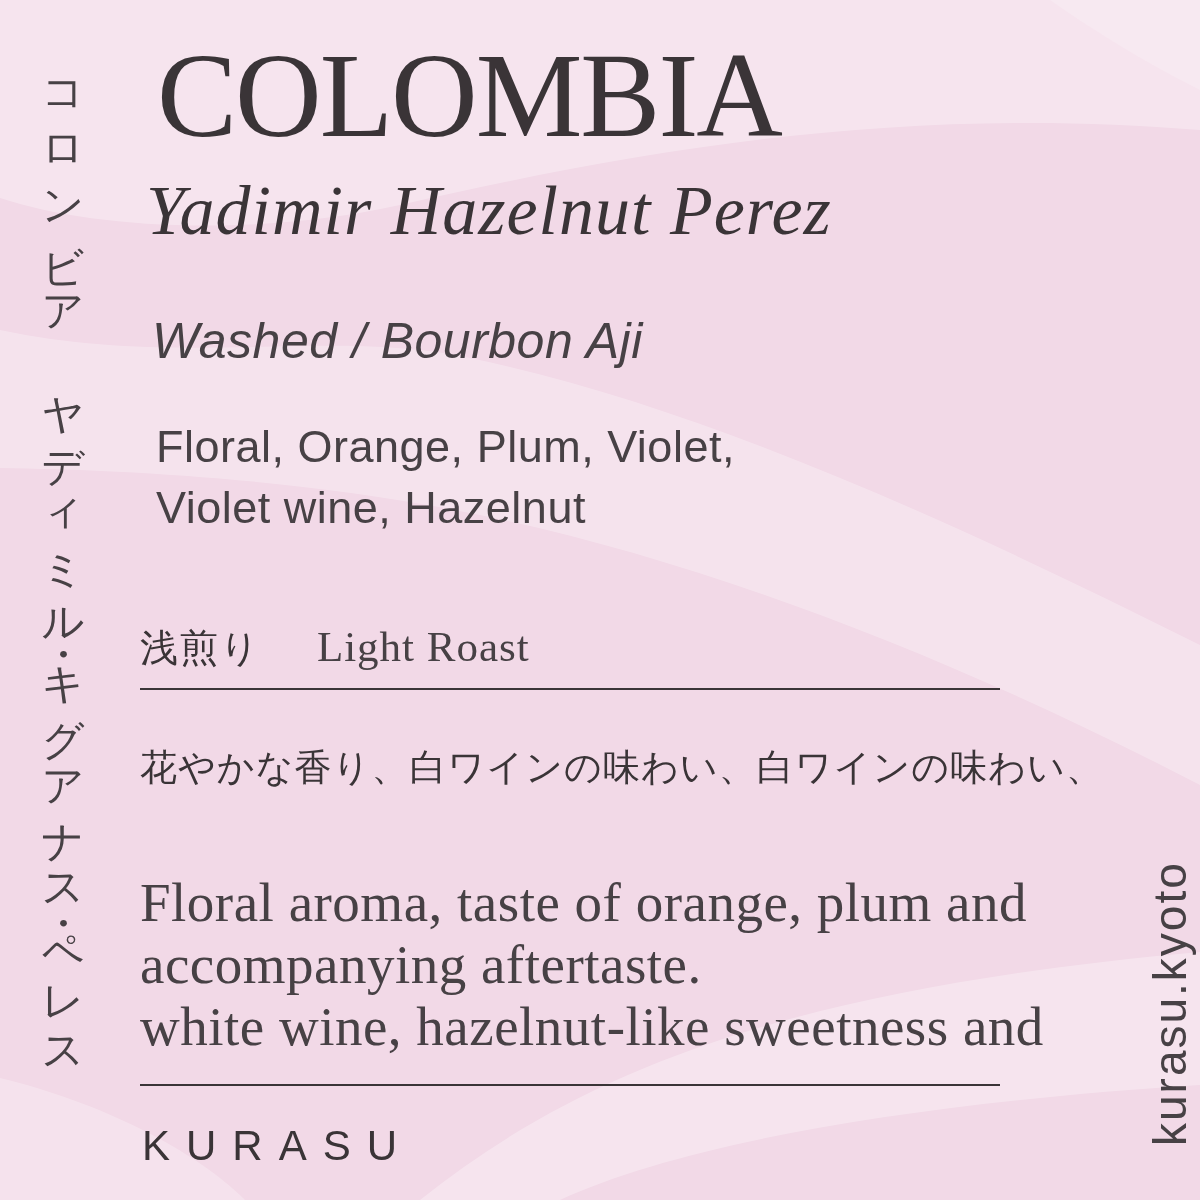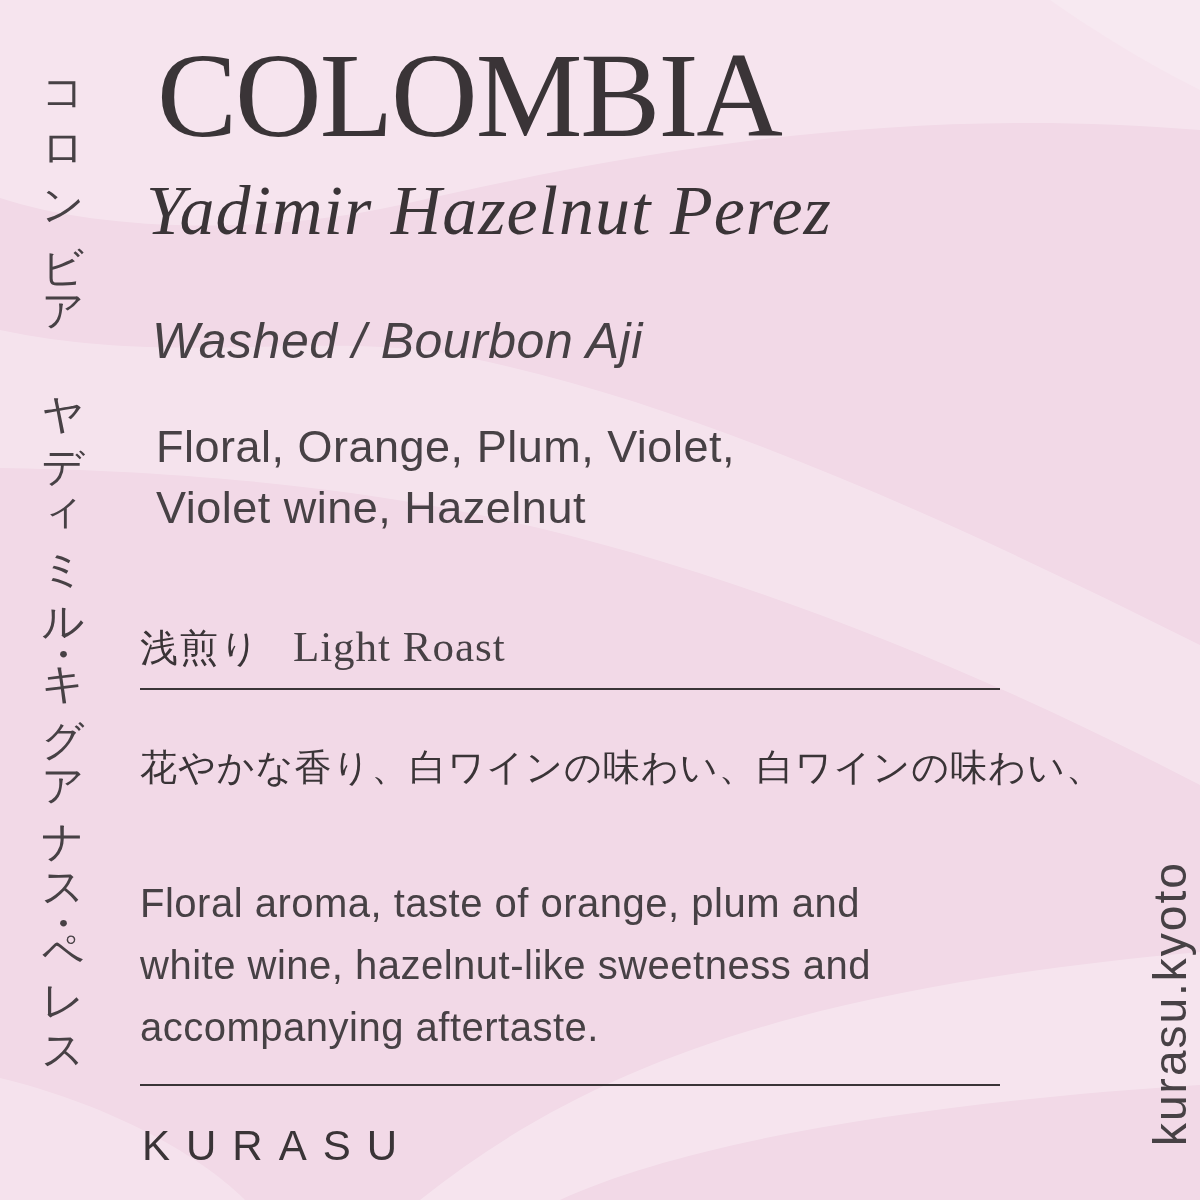--- a/index.html
+++ b/index.html
@@ -45,21 +45,21 @@
 
   .flavors{
     position:absolute;left:140px;top:416px;
     font-size:45px;line-height:61px;letter-spacing:0.5px;
     color:var(--ink,#474145);
     margin-left:16px;
   }
 
   .roast{
     position:absolute;left:140px;top:622px;
-    display:flex;align-items:baseline;gap:32px;
+    display:flex;align-items:baseline;gap:56px;
     color:var(--ink,#474145);
   }
   .roast-jp{
     font-family:"Liberation Serif", serif;
     font-size:38px;letter-spacing:2px;
     color:var(--ink-dark,#413b3e);
   }
   .roast-en{font-size:43px;letter-spacing:1px;font-family:Liberation Serif, serif;}
 
   .hr{
@@ -71,23 +71,24 @@
 
   .desc-jp{
     position:absolute;left:140px;top:734px;
     font-family:"Liberation Serif", serif;
     font-size:37px;line-height:68px;letter-spacing:1px;
     color:var(--ink-dark,#413b3e);
     white-space:nowrap;
   }
   .desc-en{
     position:absolute;left:140px;top:872px;
-    font-size:40px;line-height:62px;letter-spacing:0.5px;
+    font-size:55px;line-height:62px;letter-spacing:0.5px;
     color:var(--ink,#474145);
     white-space:nowrap;
+    font-family:Liberation Serif, serif;
   }
 
   .brand{
     position:absolute;left:142px;top:1122px;
     font-size:42px;letter-spacing:16px;
     color:var(--ink-dark,#3a3437);
   }
 
   
   .website{
@@ -134,22 +135,22 @@
   </div>
 
   <div class="hr hr1"></div>
 
   <div class="desc-jp">
     <div>花やかな香り、白ワインの味わい、白ワインの味わい、</div>
   </div>
 
   <div class="desc-en">
     <div>Floral aroma, taste of orange, plum and</div>
+    <div>accompanying aftertaste.</div>
     <div>white wine, hazelnut-like sweetness and</div>
-    <div>accompanying aftertaste.</div>
   </div>
 
   <div class="hr hr2"></div>
 
   <div class="brand">KURASU</div>
 
   <div class="website">kurasu.kyoto</div>
 
 </div>
 

